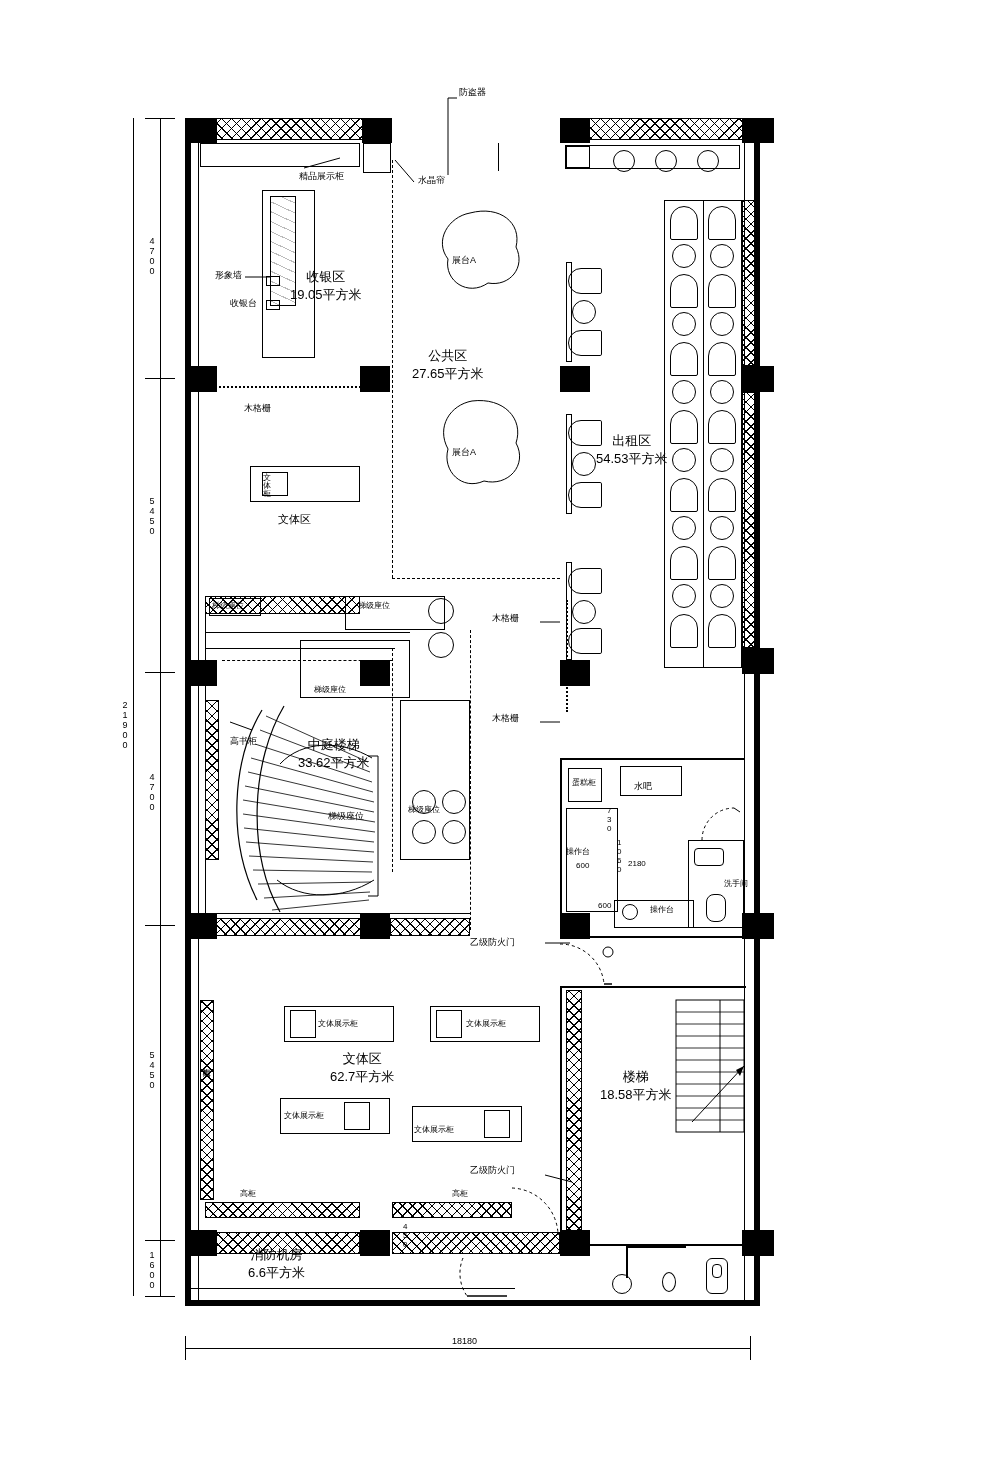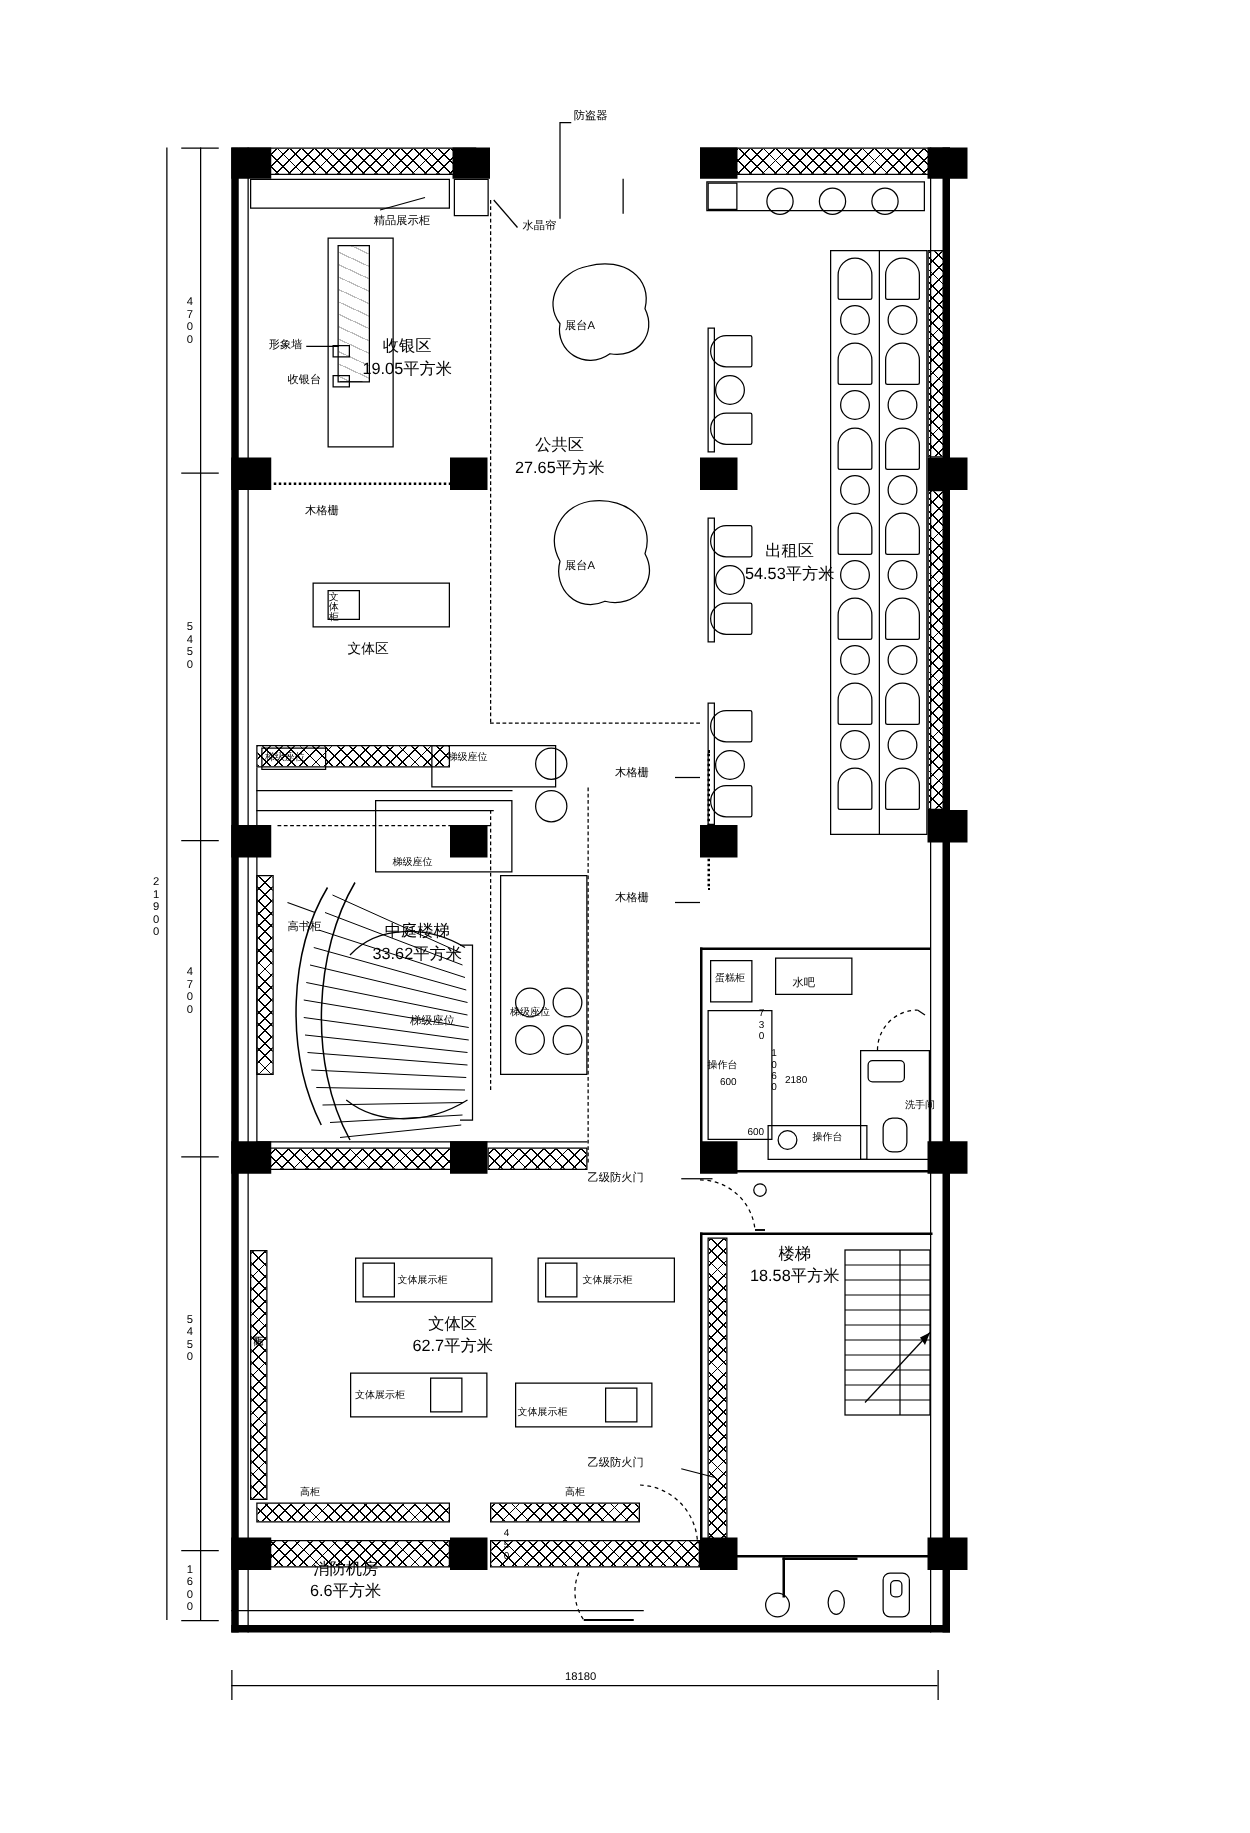--- a/index.html
+++ b/index.html
@@ -377,21 +377,21 @@
       <line x1="0" y1="108" x2="68" y2="108"></line>
       <line x1="0" y1="120" x2="68" y2="120"></line>
     </g>
     <line x1="44" y1="0" x2="44" y2="132" stroke="#000" stroke-width="1"></line>
   </svg>
   <svg style="left:686px;top:1060px;width:70px;height:70px;">
     <line x1="6" y1="62" x2="58" y2="6" stroke="#000" stroke-width="1"></line>
     <polygon points="58,6 50,10 54,16" fill="#000"></polygon>
   </svg>
 
-  <div class="room" style="left:600px;top:994px;">
+  <div class="room" style="left:600px;top:1068px;">
     <span class="nm">楼梯</span>
     <span class="ar">18.58平方米</span>
   </div>
 
   <div class="lbl" style="left:470px;top:1166px;">乙级防火门</div>
   <svg style="left:508px;top:1182px;width:60px;height:56px;">
     <path d="M4,6 A48,48 0 0 1 50,52" fill="none" stroke="#000" stroke-width="1" stroke-dasharray="3,3"></path>
     <line x1="50" y1="52" x2="58" y2="52" stroke="#000" stroke-width="1.5"></line>
   </svg>
 

